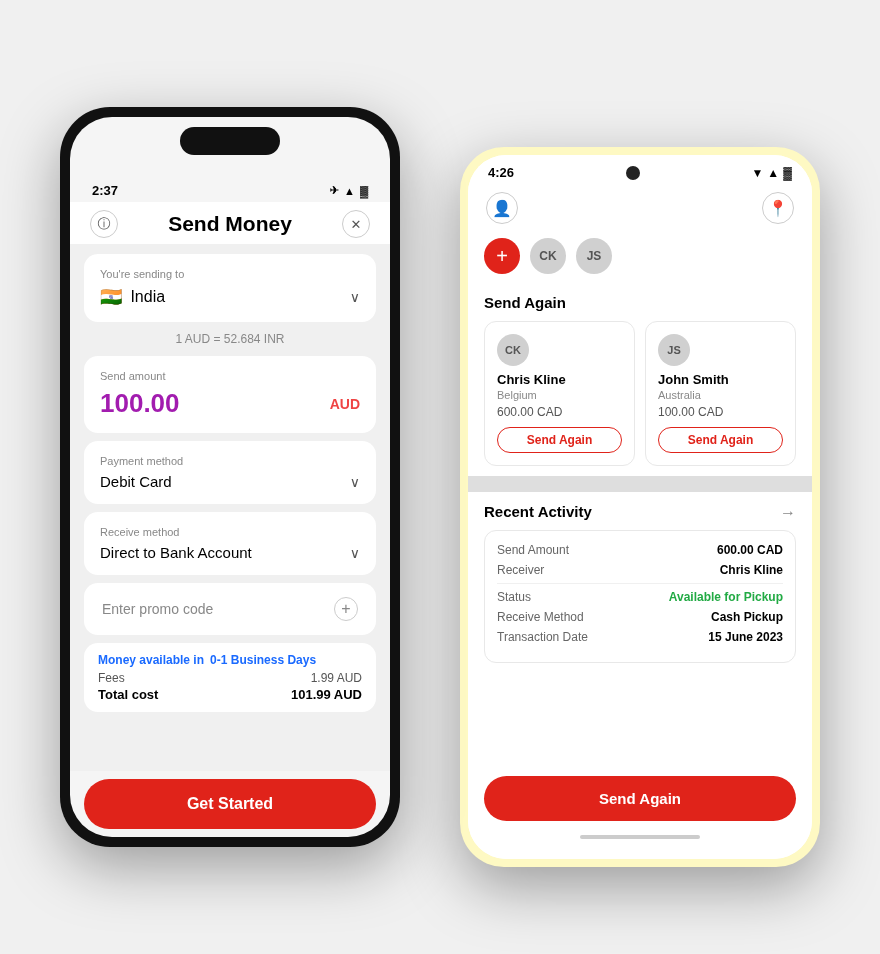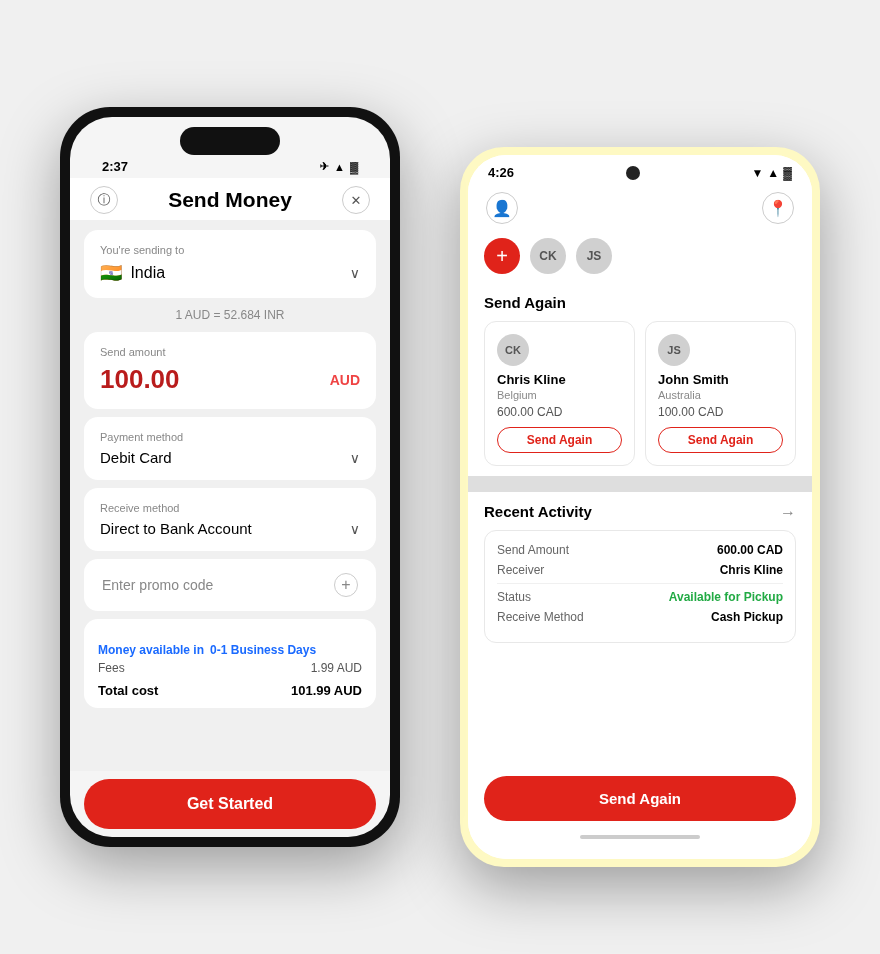--- a/index.html
+++ b/index.html
@@ -51,23 +51,24 @@
       background: #111;
       border-radius: 20px;
       margin: 10px auto 0;
       display: block;
     }
 
     .status-bar-left {
       display: flex;
       justify-content: space-between;
       align-items: center;
-      padding: 4px 32px 4px;
+      padding: 4px 22px 4px;
       font-size: 13px;
       font-weight: 600;
+      margin-top: 24px;
     }
 
     .status-icons-right {
       display: flex;
       gap: 5px;
       align-items: center;
       font-size: 11px;
     }
 
     .app-header {
@@ -143,21 +144,21 @@
     .exchange-rate {
       text-align: center;
       font-size: 12px;
       color: #888;
       padding: 2px 0;
     }
 
     .amount-value {
       font-size: 26px;
       font-weight: 600;
-      color: #b91c1c;
+      color: #a21caf;
     }
 
     .currency-code {
       font-size: 14px;
       font-weight: 600;
       color: #ef4444;
     }
 
     .promo-card {
       background: #fff;
@@ -184,41 +185,40 @@
       font-size: 16px;
       color: #888;
       font-weight: 300;
     }
 
     .money-available-row {
       display: flex;
       gap: 6px;
       margin-bottom: 4px;
       align-items: flex-start;
-      margin-top: 14px;
     }
 
     .money-available-label {
       font-size: 12px;
       font-weight: 600;
       color: #1a6aff;
     }
 
     .business-days {
       font-size: 12px;
       font-weight: 600;
       color: #1a6aff;
     }
 
     .fee-row {
       display: flex;
       justify-content: space-between;
       font-size: 12px;
       color: #555;
-      margin-bottom: 8px;
+      margin-bottom: 2px;
     }
 
     .total-row {
       display: flex;
       justify-content: space-between;
       font-size: 13px;
       color: #000;
       font-weight: 700;
     }
 
@@ -639,20 +639,24 @@
             </div>
             <div class="divider-line"></div>
             <div class="activity-row">
               <span class="activity-label">Status</span>
               <span class="status-green">Available for Pickup</span>
             </div>
             <div class="activity-row">
               <span class="activity-label">Receive Method</span>
               <span class="activity-value">Cash Pickup</span>
             </div>
+            <div class="activity-row">
+              <span class="activity-label">Transaction Date</span>
+              <span class="activity-value">15 June 2023</span>
+            </div>
           </div>
         </div>
 
       </div>
 
       <div class="bottom-buttons">
         <div class="send-again-main-btn">Send Again</div>
         <div class="home-indicator"></div>
       </div>
 

